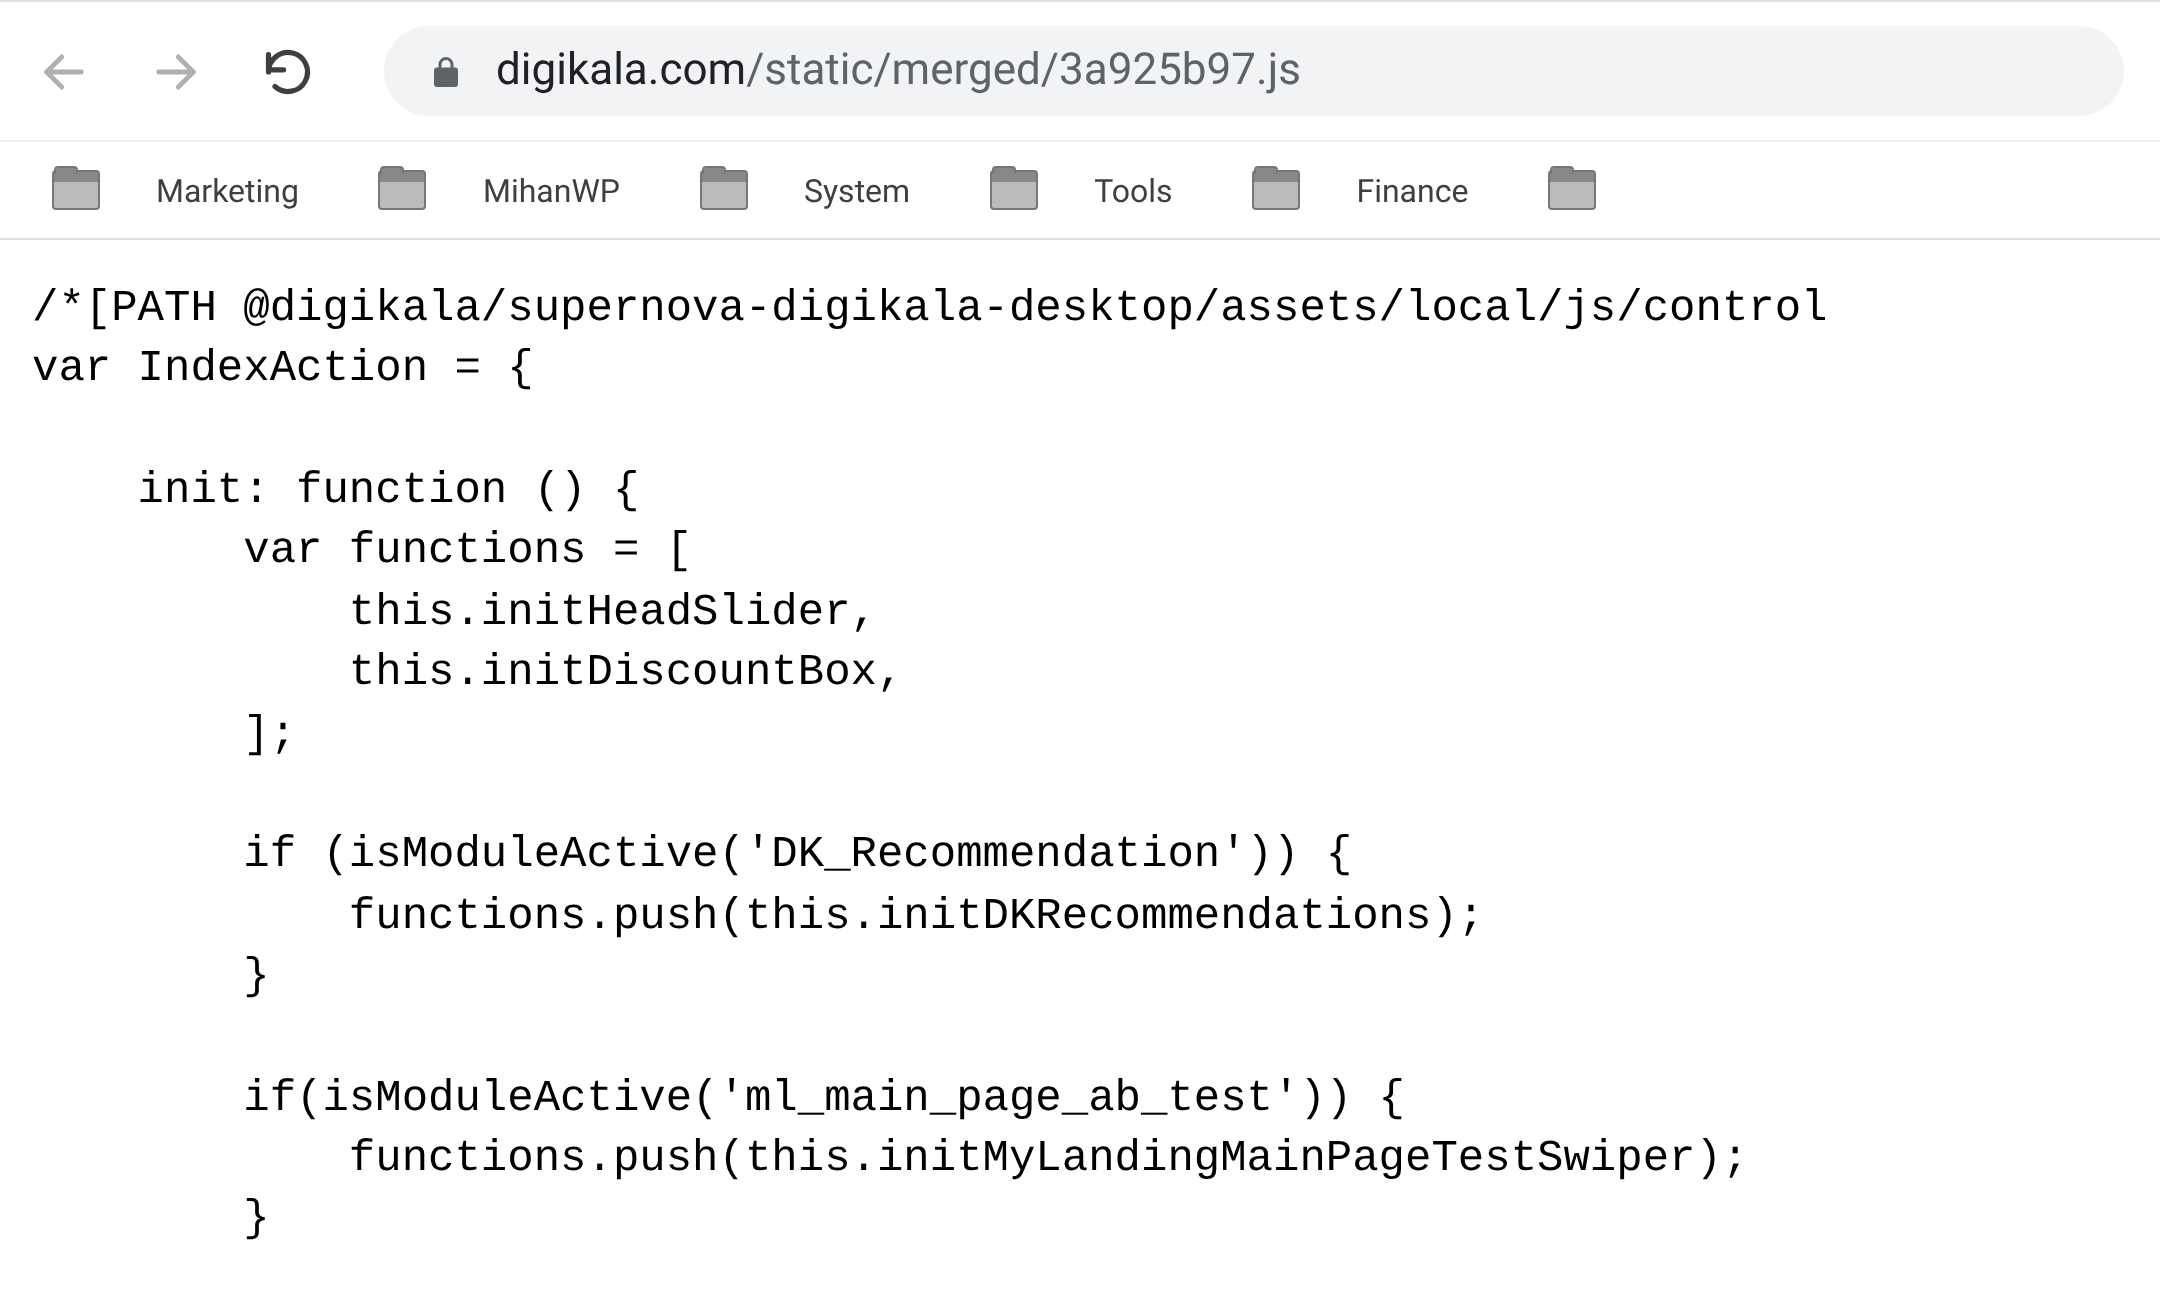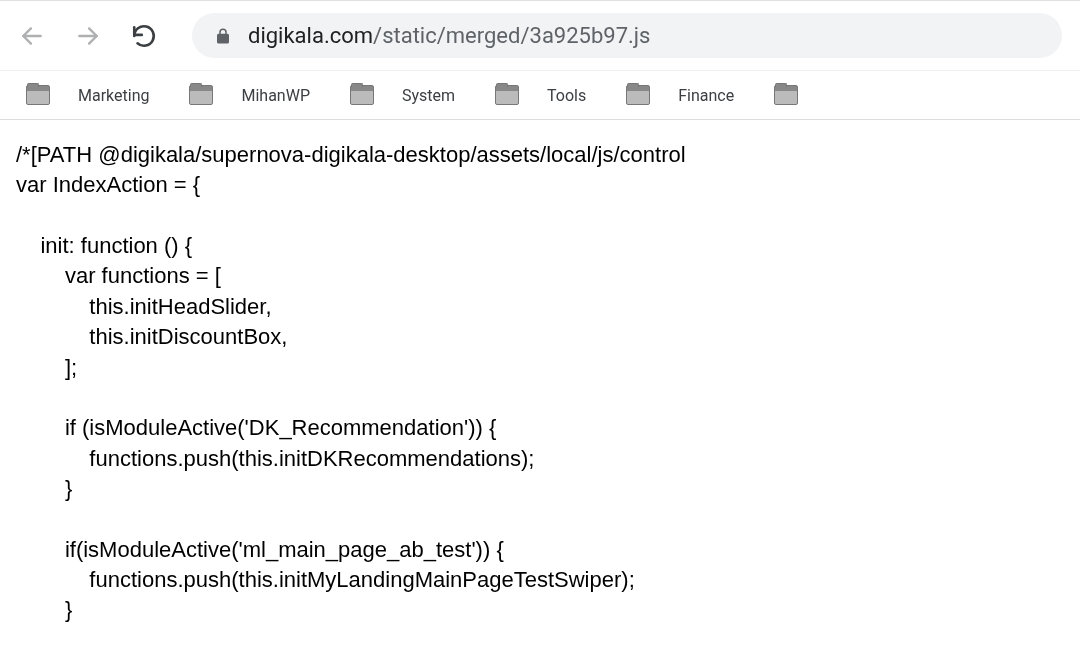--- a/index.html
+++ b/index.html
@@ -123,21 +123,21 @@
       width: 10px;
       height: 10px;
       border: 2px solid #5b3bc4;
       border-radius: 50%;
       border-top-color: transparent;
       border-right-color: transparent;
       transform: rotate(45deg);
     }
     .content {
       padding: 20px 16px;
-      font-family: Liberation Sans, sans-serif;
+      font-family: Liberation Mono, monospace;
       font-size: 22px;
       line-height: 1.38;
       color: #000;
       white-space: pre;
       overflow: hidden;
     }
   </style>
 </head>
 <body>
 

